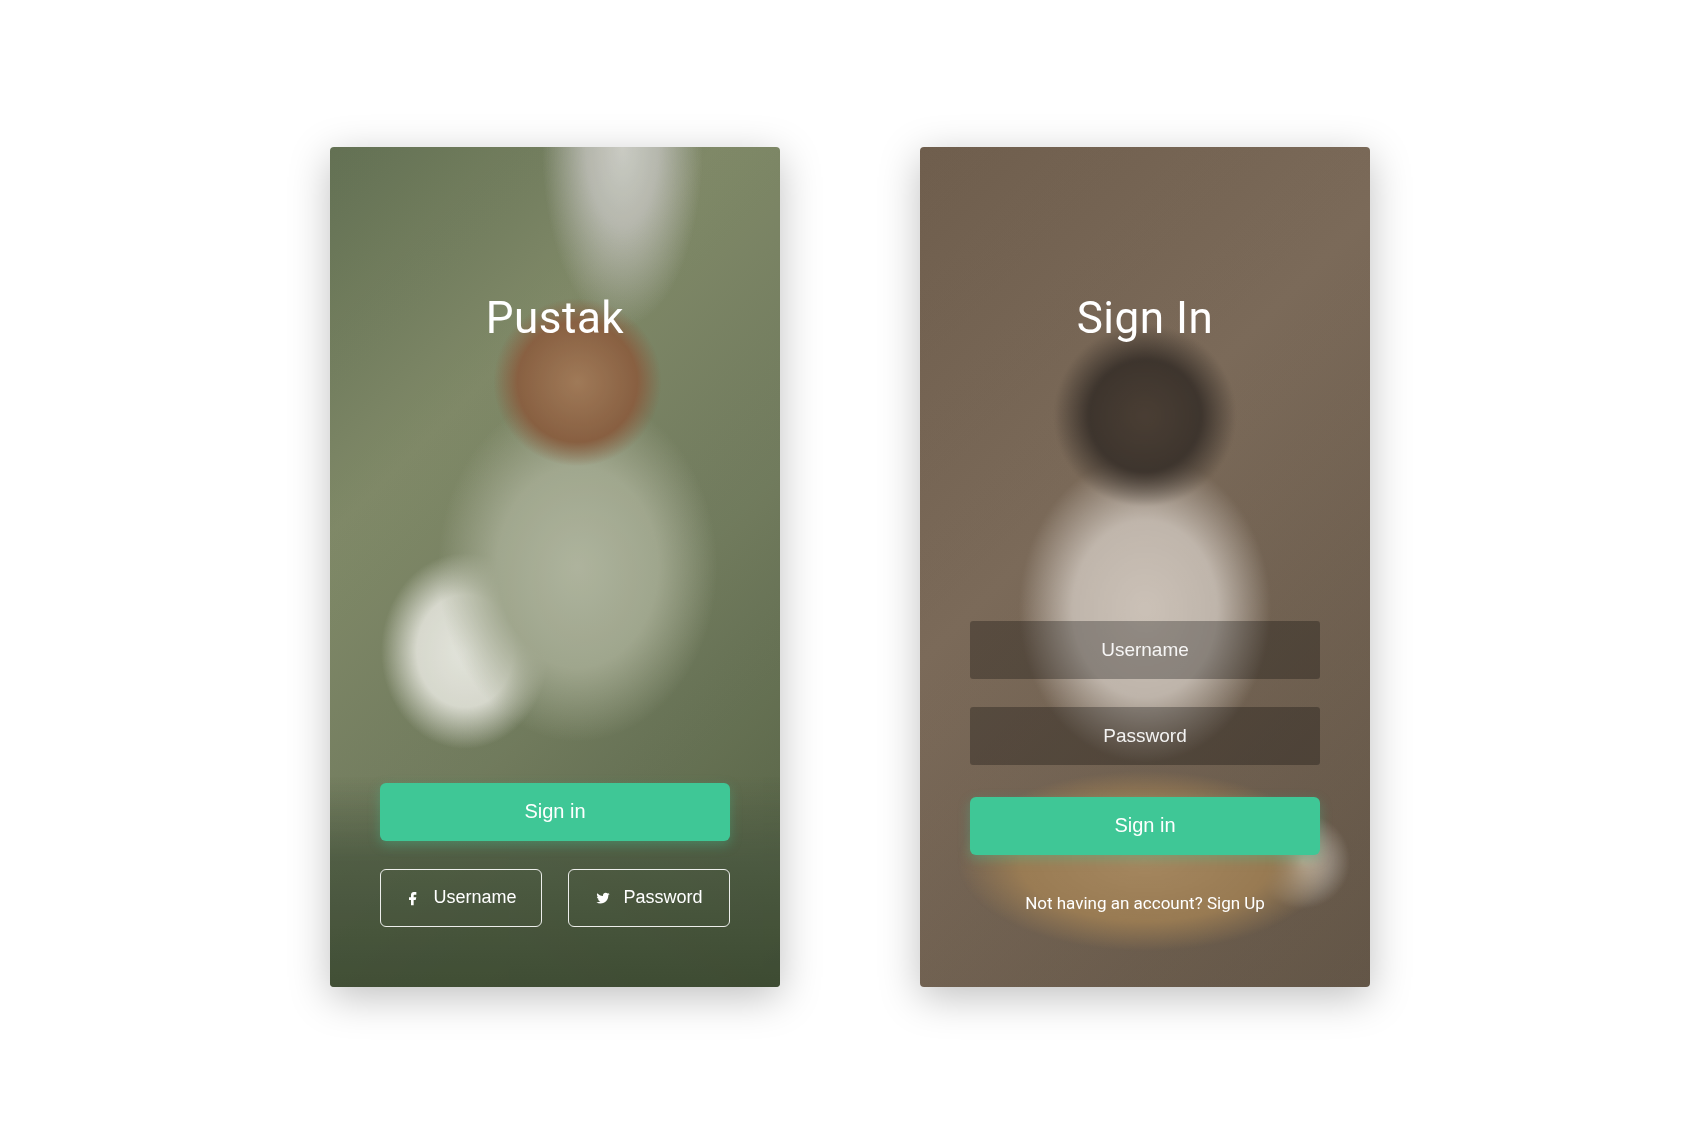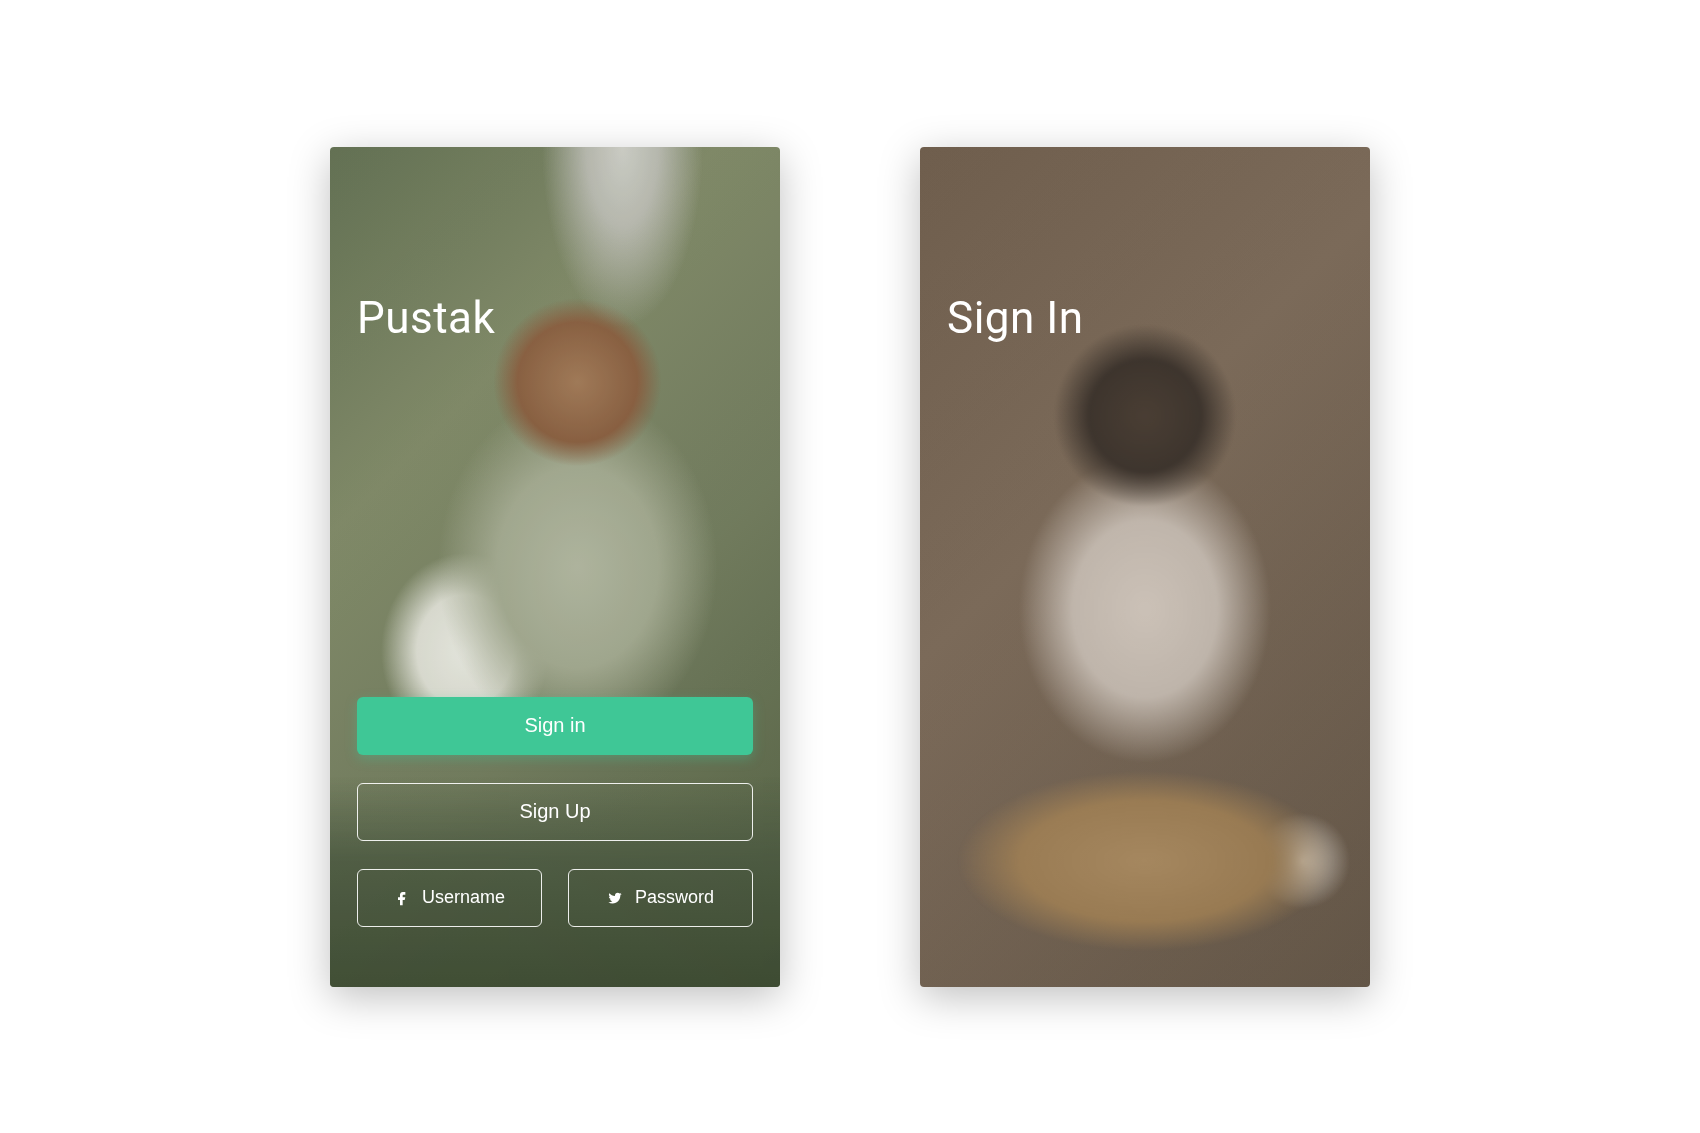--- a/index.html
+++ b/index.html
@@ -56,22 +56,22 @@
         radial-gradient(circle 80px at 85% 85%, #f0ece5 0%, transparent 60%);
       opacity: 0.75;
       filter: blur(1px);
     }
     .content {
       position: relative;
       z-index: 2;
       height: 100%;
       display: flex;
       flex-direction: column;
-      align-items: flex-start;
-      padding: 0 27px 60px;
+      align-items: center;
+      padding: 0 50px 60px;
     }
     .title {
       color: #fff;
       font-size: 44px;
       font-weight: 400;
       margin-top: 145px;
       letter-spacing: 0.5px;
     }
     .spacer { flex: 1; }
     .btn-primary {
@@ -145,35 +145,40 @@
     .form-wrap { width: 100%; margin-top: auto; }
   </style>
 </head>
 <body>
 
 <div class="phone screen1">
   <div class="content">
     <h1 class="title">Pustak</h1>
     <div class="spacer"></div>
     <button class="btn-primary">Sign in</button>
-    <button class="btn-outline">Sign Up</button>
     <div class="social-row">
       <button class="btn-social">
         <svg viewBox="0 0 24 24">
             <path d="M13 3h4v4h-3c-.6 0-1 .4-1 1v3h4l-1 4h-3v8h-4v-8H6v-4h3V7c0-2.2 1.8-4 4-4z"></path>
           </svg>
         <span>Username</span>
       </button>
       <button class="btn-social">
         <svg viewBox="0 0 24 24">
             <path d="M22 5.9c-.7.3-1.5.5-2.3.6.8-.5 1.5-1.3 1.8-2.2-.8.5-1.6.8-2.5 1-.8-.8-1.8-1.3-3-1.3-2.3 0-4.1 1.8-4.1 4.1 0 .3 0 .6.1.9C8.5 8.8 5.5 7.2 3.5 4.8c-.4.6-.6 1.3-.6 2.1 0 1.4.7 2.7 1.8 3.4-.7 0-1.3-.2-1.8-.5v.1c0 2 1.4 3.6 3.3 4-.3.1-.7.1-1.1.1-.3 0-.5 0-.8-.1.5 1.6 2 2.8 3.8 2.8-1.4 1.1-3.1 1.7-5 1.7H2c1.8 1.2 4 1.8 6.3 1.8 7.5 0 11.7-6.3 11.7-11.7v-.5c.8-.6 1.5-1.3 2-2.1z"></path>
           </svg>
         <span>Password</span>
       </button>
     </div>
   </div>
 </div>
 
 <div class="phone screen2">
   <div class="content">
     <h1 class="title">Sign In</h1>
+    <div class="form-wrap">
+      <input class="input-field" type="text" placeholder="Username" style="">
+      <input class="input-field" type="password" placeholder="Password" style="">
+      <button class="btn-primary">Sign in</button>
+      <div class="link-text">Not having an account? Sign Up</div>
+    </div>
   </div>
 </div>
 
 </body></html>

